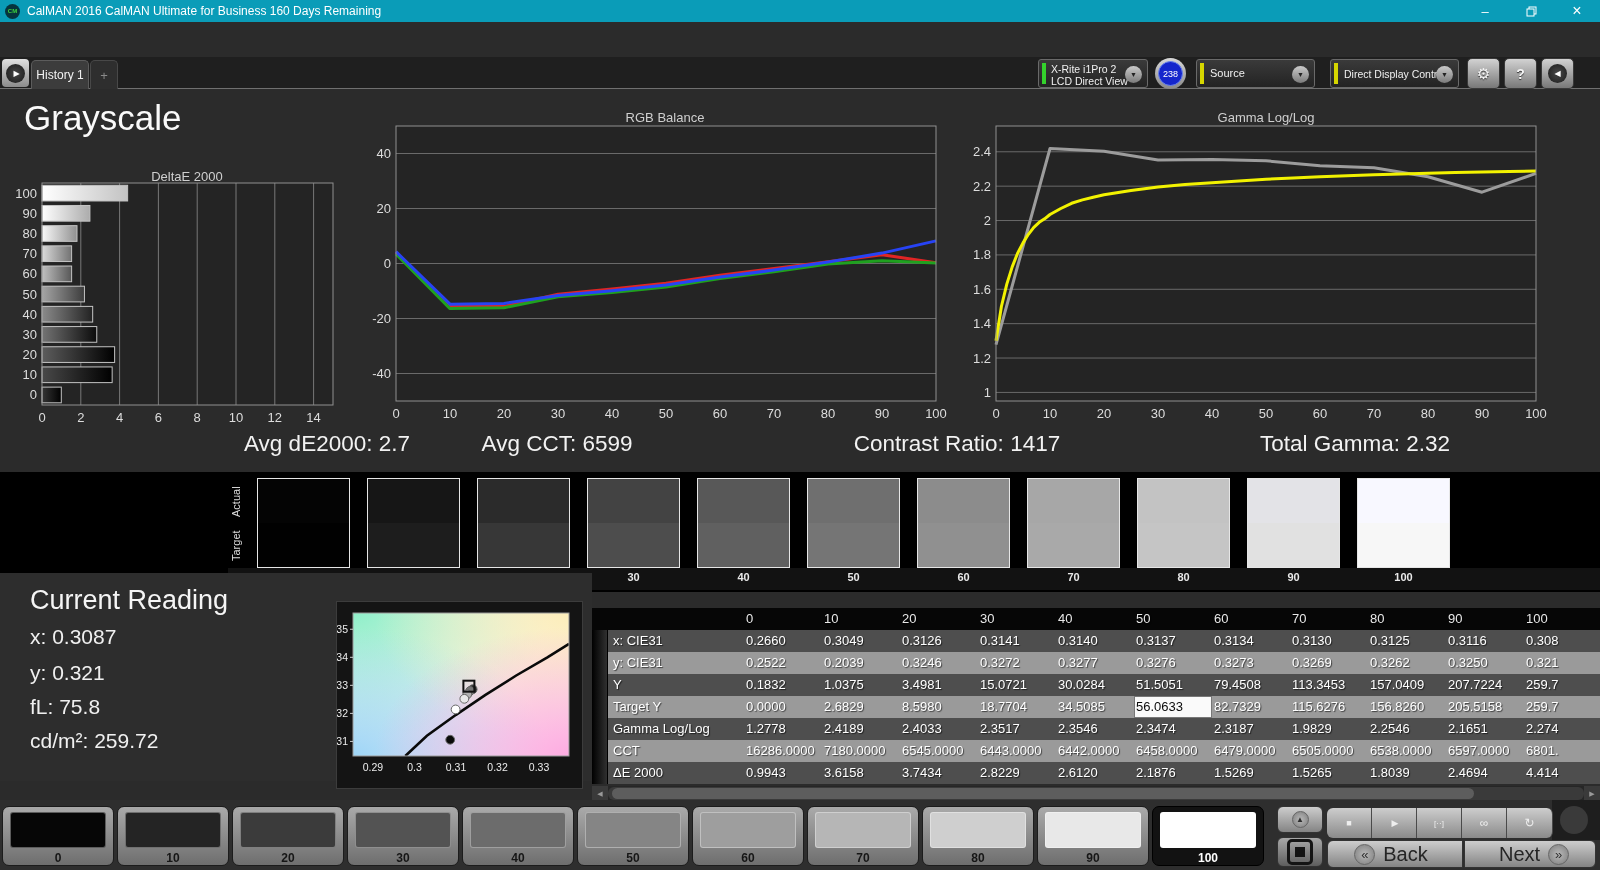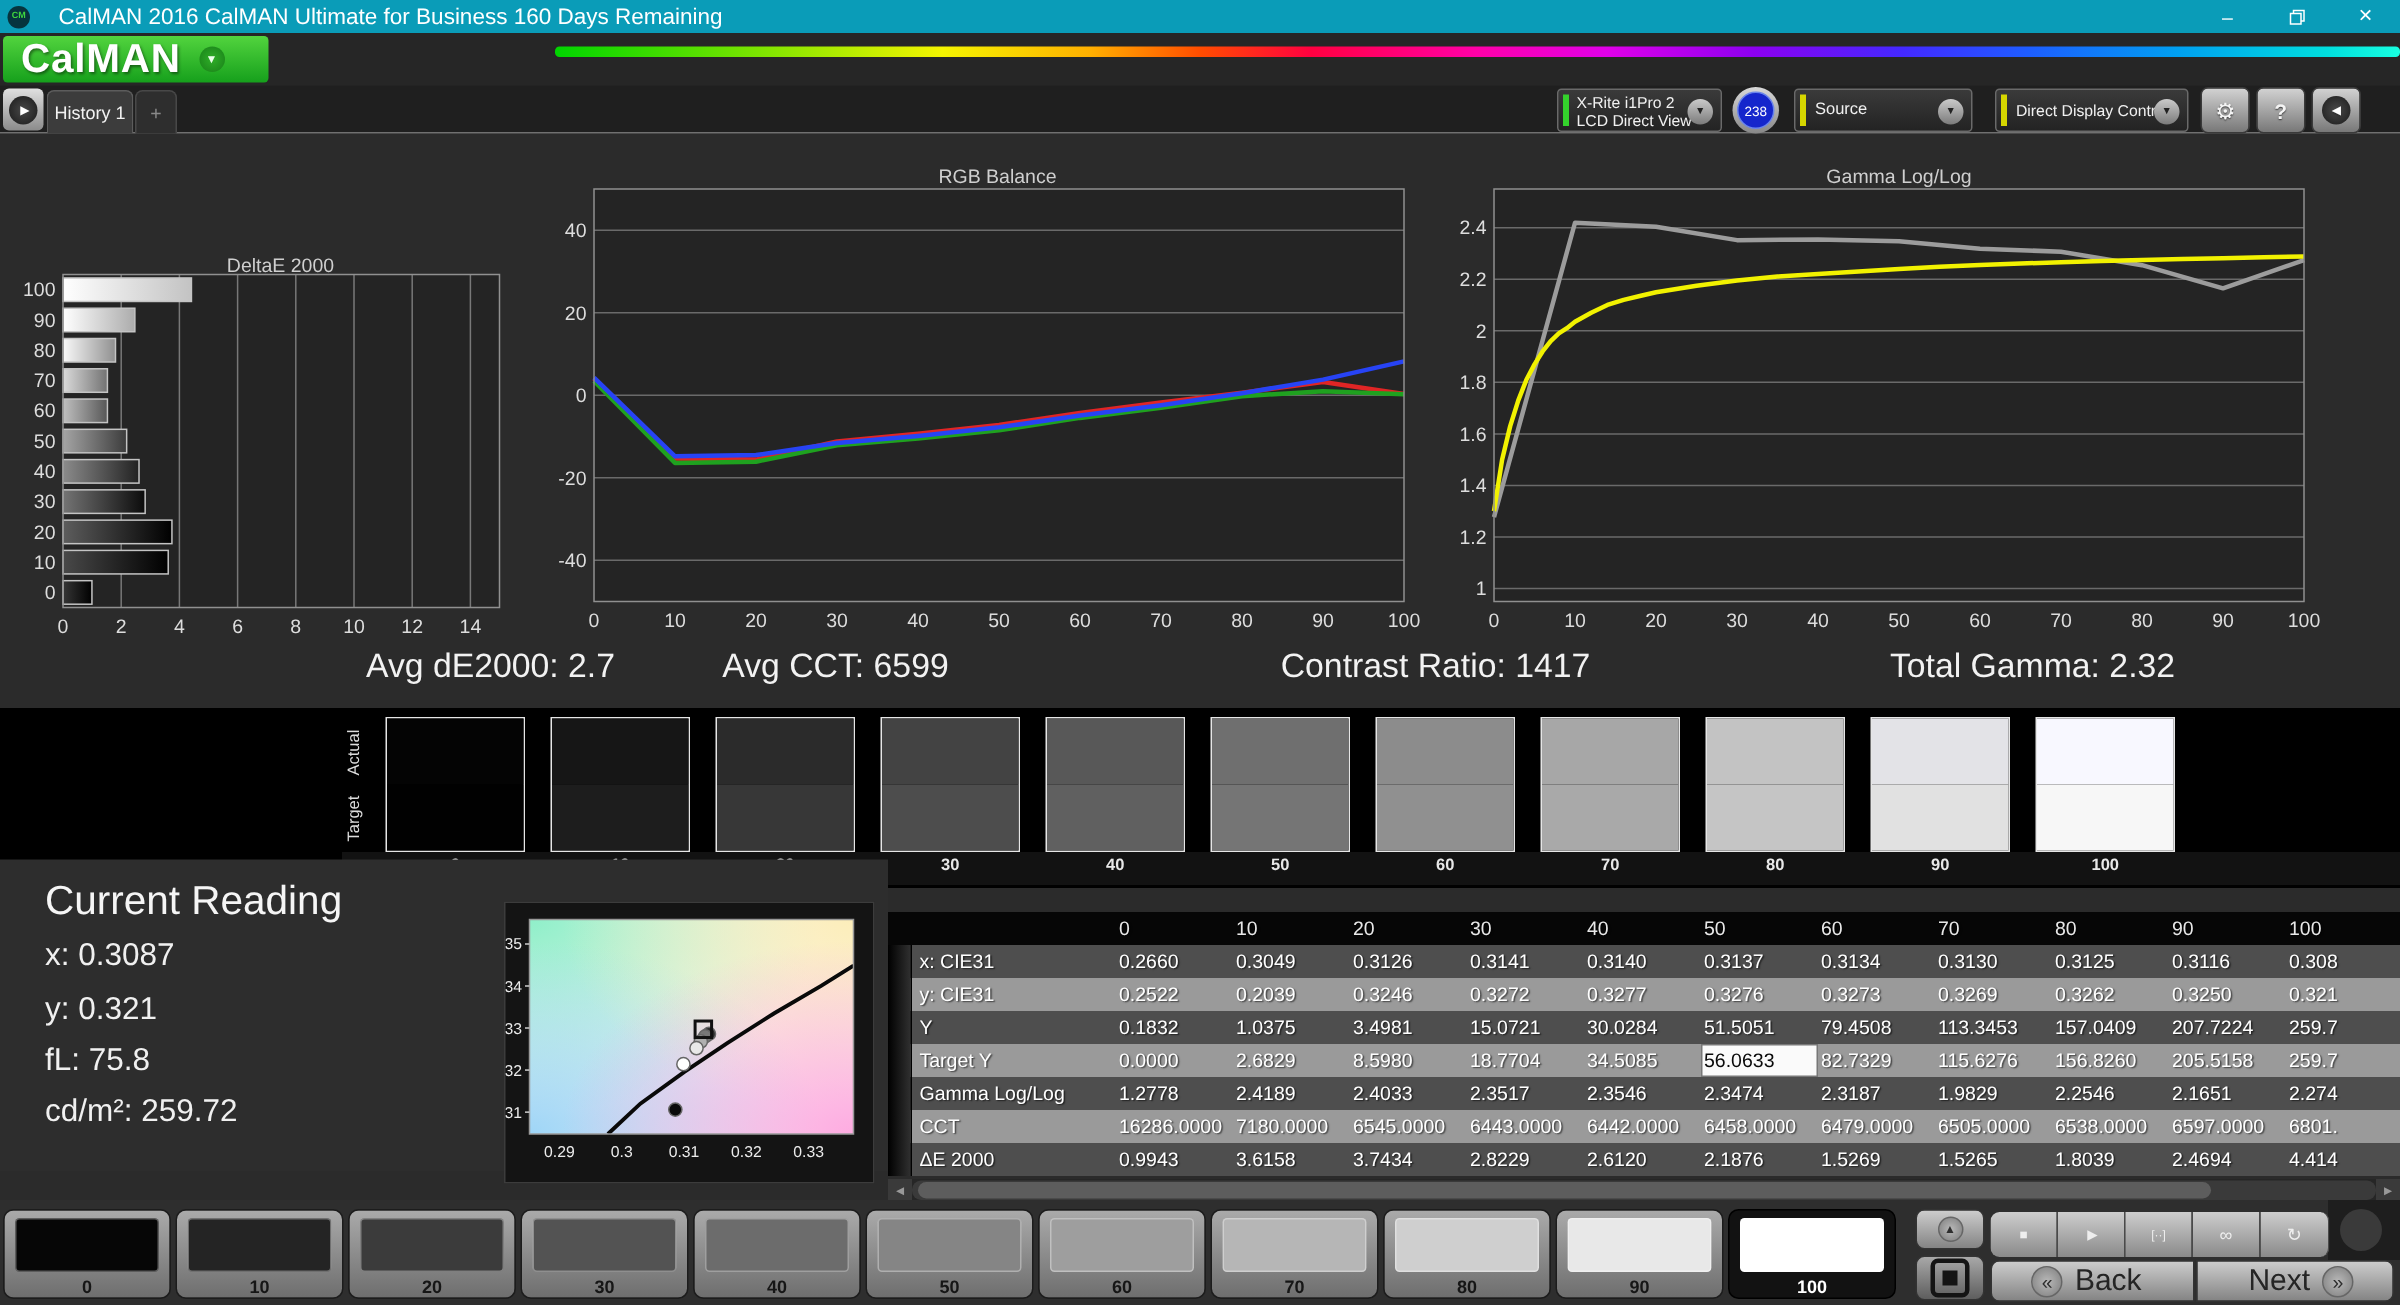--- a/index.html
+++ b/index.html
@@ -3,21 +3,21 @@
 <meta charset="utf-8">
 <style>
   html,body{margin:0;padding:0;background:#111;}
   #app{position:relative;width:1600px;height:870px;background:#2b2b2b;overflow:hidden;
        font-family:"Liberation Sans",sans-serif;color:#eee;}
   .abs{position:absolute;}
   
   .titlebar{left:0;top:0;width:1600px;height:22px;background:#0a9cb8;display:flex;align-items:center;}
   .cm-icon{width:15px;height:15px;border-radius:50%;background:#06343e;color:#3ed43e;font-size:6px;font-weight:bold;
            display:flex;align-items:center;justify-content:center;margin:0 7px 0 5px;}
-  .win-title{font-size:15px;color:#fff;flex:1;margin-left:12px;}
+  .win-title{font-size:12px;color:#fff;flex:1;}
   .win-btn{width:46px;height:22px;display:flex;align-items:center;justify-content:center;color:#fff;font-size:13px;}
   
   .logo-row{left:0;top:22px;width:1600px;height:35px;background:#262626;}
   .calman-logo{left:2px;top:2px;width:177px;height:31px;border-radius:3px;
     background:linear-gradient(#52d43e,#16a01c);display:flex;align-items:center;padding-left:12px;box-sizing:border-box;}
   .calman-logo .txt{font-size:27px;font-weight:bold;color:#fff;letter-spacing:.5px;text-shadow:1px 1px 2px rgba(0,0,0,.45);}
   .logo-dd{width:17px;height:17px;border-radius:50%;background:radial-gradient(#2fae28,#187f18);margin-left:12px;
     display:flex;align-items:center;justify-content:center;color:#eaffea;font-size:8px;}
   .rainbow{left:370px;top:9px;width:1230px;height:7px;border-radius:3px;
     background:linear-gradient(90deg,#00d400 0%,#7ce400 11%,#f4f400 21%,#ffb000 29%,#ff4c00 35%,#ff0040 41%,#ff00a8 50%,#e000e8 57%,#8c00f0 65%,#4428ff 73%,#1d5eff 80%,#00a0f0 88%,#00dede 96%,#18ffe0 100%);}
@@ -112,27 +112,20 @@
     <span class="win-btn">–</span>
     <span class="win-btn">
       <svg width="11" height="11">
           <rect x="3" y="1" width="7" height="7" fill="none" stroke="#fff"></rect>
           <rect x="1" y="3" width="7" height="7" fill="#0a9cb8" stroke="#fff"></rect>
         </svg>
     </span>
     <span class="win-btn" style="font-size:16px;">×</span>
   </div>
 
-  <div class="abs logo-row">
-    <div class="abs calman-logo">
-      <span class="txt">CalMAN</span>
-      <span class="logo-dd">▼</span>
-    </div>
-    <div class="abs rainbow"></div>
-  </div>
 
   <div class="abs tabbar">
     <div class="abs nav-btn">
         <span class="c">▶</span>
       </div>
     <div class="abs tab">History 1</div>
     <div class="abs tab-add">+</div>
 
     <div class="abs dd" style="left:1038px;width:110px;">
       <span class="stripe" style="background:#34d22c;"></span>
@@ -157,20 +150,21 @@
         <span style="font-size:15px;">⚙</span>
       </div>
     <div class="abs sq-btn" style="left:1504px;">
         <span style="font-size:14px;font-weight:bold;">?</span>
       </div>
     <div class="abs sq-btn" style="left:1541px;">
       <span class="c" style="width:19px;height:19px;border-radius:50%;background:radial-gradient(#4a4a4a,#1a1a1a);color:#fff;font-size:8px;display:flex;align-items:center;justify-content:center;">◀</span>
     </div>
   </div>
 
+  <div class="abs page-title">Grayscale</div>
   <div class="chart-title" style="left:77px;top:169px;">DeltaE 2000</div>
   <div class="chart-title" style="left:555px;top:110px;">RGB Balance</div>
   <div class="chart-title" style="left:1156px;top:110px;">Gamma Log/Log</div>
   <div id="svg-deltae" class="abs" style="left:0;top:160px;"><svg width="345" height="268">
         <defs>
           <linearGradient id="dg0" x1="0" y1="0" x2="1" y2="0">
             <stop offset="0%" stop-color="rgb(255,255,255)"></stop>
             <stop offset="100%" stop-color="rgb(195,195,195)"></stop>
           </linearGradient>
           <linearGradient id="dg1" x1="0" y1="0" x2="1" y2="0">

